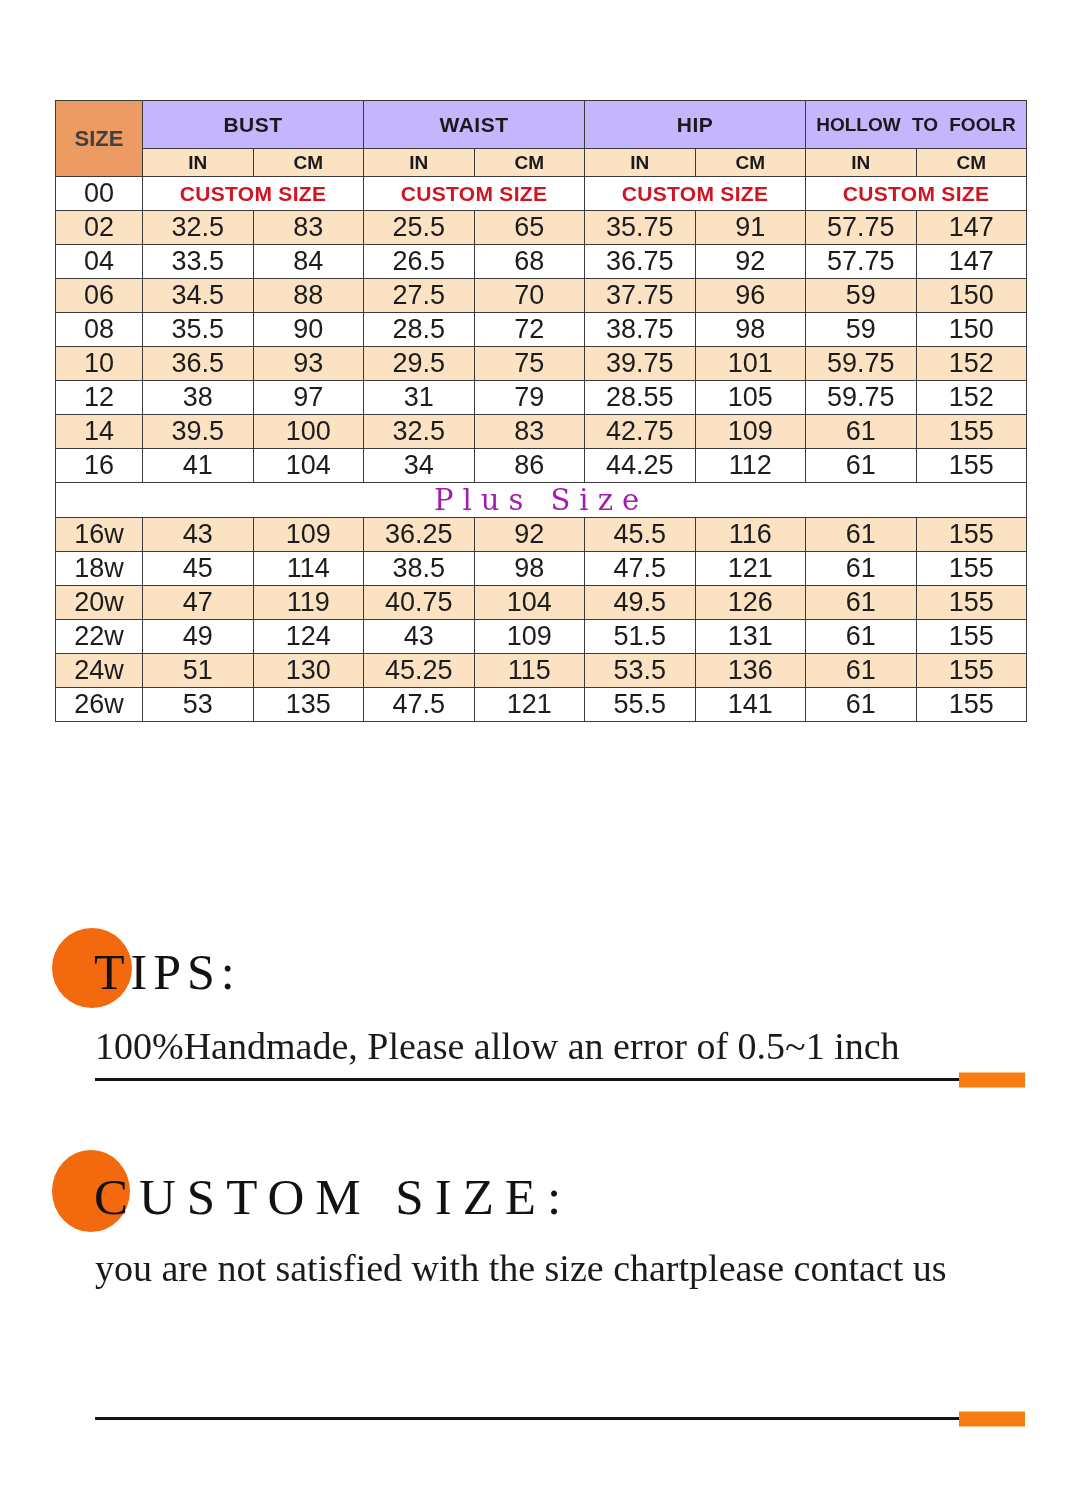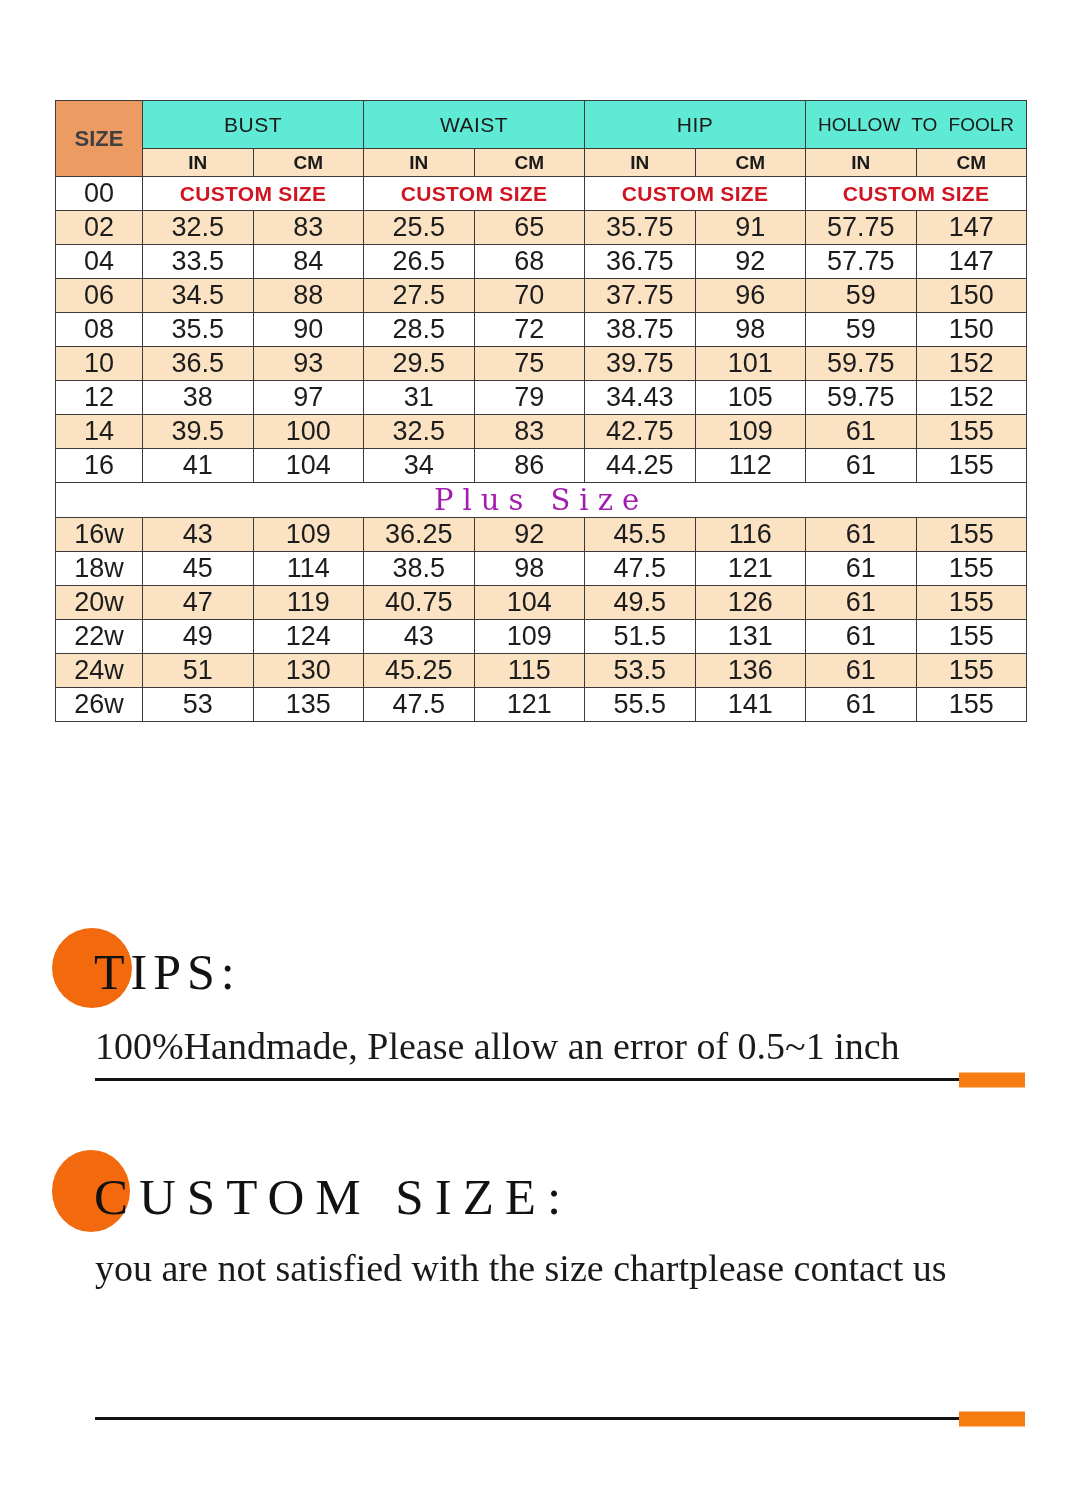--- a/index.html
+++ b/index.html
@@ -12,21 +12,21 @@
     position:absolute;left:55px;top:100px;width:972px;
     border-collapse:collapse;table-layout:fixed;
   }
   .size-table th,.size-table td{
     border:1px solid #3b3b3b;text-align:center;vertical-align:middle;padding:0;
   }
   .size-table thead tr:first-child{height:48px;}
   .size-table thead tr:nth-child(2){height:28px;}
   .size-table tbody tr{height:34px;}
   .size-head{background:#EC9C63;font-size:22px;font-weight:bold;color:#404040;}
-  th.group{background:#5eead4;font-size:21px;font-weight:normal;color:#1a1a1a;letter-spacing:.5px;}
+  th.group{background:#c4b5fd;font-size:21px;font-weight:bold;color:#1a1a1a;letter-spacing:.5px;}
   th.group.hollow{font-size:19px;word-spacing:6px;letter-spacing:0;}
   th.unit{background:#FBE2C2;font-size:19px;font-weight:bold;color:#1a1a1a;}
   td.size-cell{font-size:27px;}
   td.value-cell{font-size:27px;}
   tr.shaded td{background:#FBE2C2;}
   td.custom-cell{color:#D11422;font-weight:bold;font-size:21px;letter-spacing:.3px;background:#ffffff;}
   tr.divider-row{height:47px;}
   td.divider{
     background:#ffffff;font-family:"DejaVu Serif","Liberation Serif",serif;
     font-size:29px;letter-spacing:9px;color:#a21caf;
@@ -153,21 +153,21 @@
           <td class="value-cell">101</td>
           <td class="value-cell">59.75</td>
           <td class="value-cell">152</td>
         </tr>
         <tr>
           <td class="size-cell">12</td>
           <td class="value-cell">38</td>
           <td class="value-cell">97</td>
           <td class="value-cell">31</td>
           <td class="value-cell">79</td>
-          <td class="value-cell">34.43</td>
+          <td class="value-cell">28.55</td>
           <td class="value-cell">105</td>
           <td class="value-cell">59.75</td>
           <td class="value-cell">152</td>
         </tr>
         <tr class="shaded">
           <td class="size-cell">14</td>
           <td class="value-cell">39.5</td>
           <td class="value-cell">100</td>
           <td class="value-cell">32.5</td>
           <td class="value-cell">83</td>

